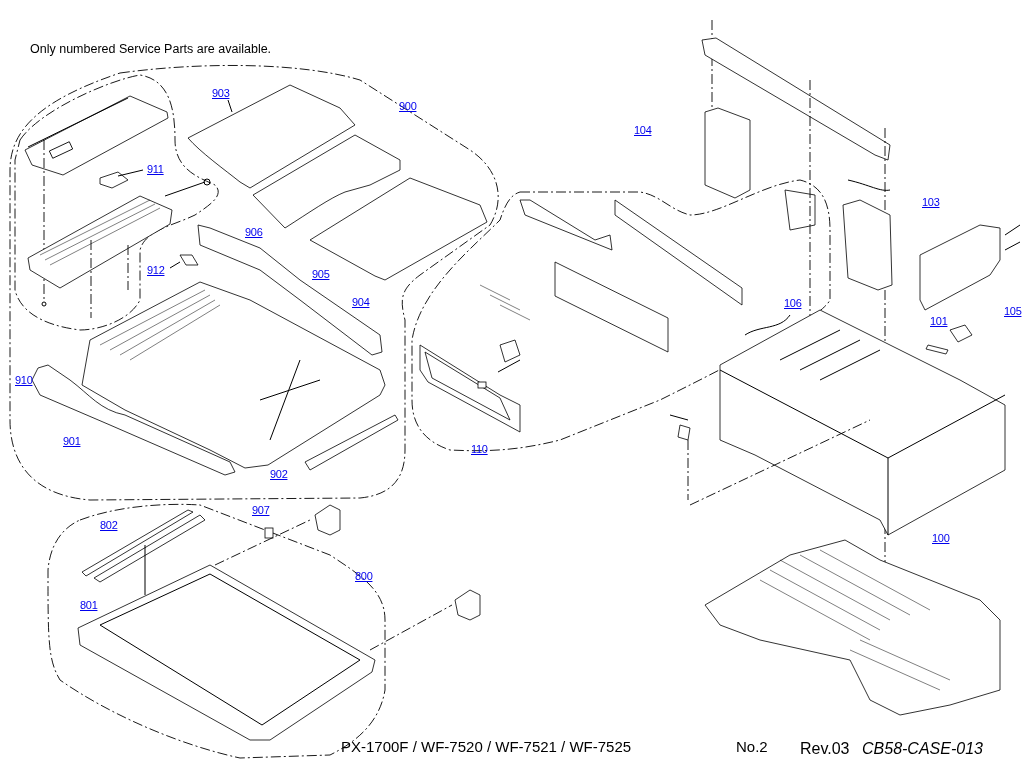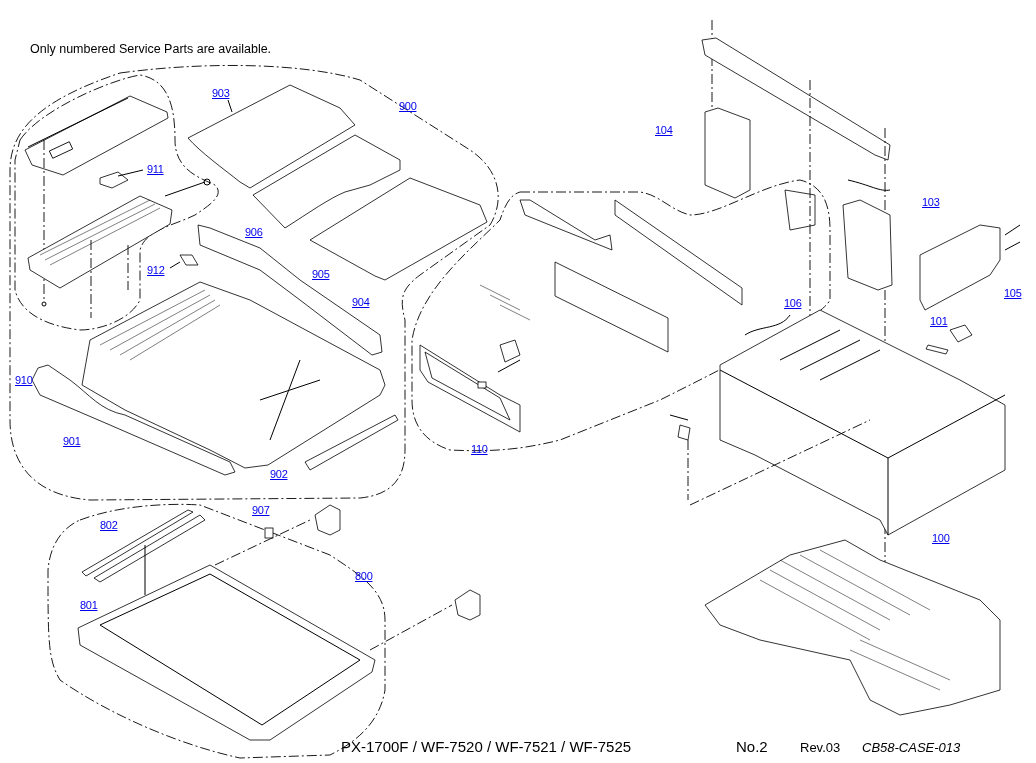--- a/index.html
+++ b/index.html
@@ -1,21 +1,21 @@
 <!DOCTYPE html>
 <html><head>
 <meta charset="utf-8">
 <style>
   html, body { margin:0; padding:0; background:#ffffff; }
   body { width:1036px; height:763px; position:relative; overflow:hidden;
          font-family:"Liberation Sans", sans-serif; color:#000; }
   #diagram { position:absolute; left:0; top:0; width:1036px; height:763px; }
   .note { position:absolute; left:10px; top:42px; font-size:12.5px;margin-left:20px; }
   .footer { position:absolute; top:738px; font-size:15px; white-space:nowrap; }
-  .footer.small { font-size:13px; top:740px; }
+  .footer.small { font-size:16px; top:740px; }
   .part-label { position:absolute; font-size:11px; color:#0000ee; text-decoration:underline;
                 cursor:pointer; letter-spacing:-0.3px; }
   svg .line { stroke:#000; fill:none; stroke-width:1; }
   svg .dash { stroke:#000; fill:none; stroke-width:0.9; stroke-dasharray:10 3 2 3; }
   svg .thin { stroke:#000; fill:#fff; stroke-width:0.8; }
   svg .hatch { stroke:#000; fill:none; stroke-width:0.5; }
 </style>
 </head>
 <body>
 
@@ -178,23 +178,23 @@
 <a class="part-label" style="left:212px;top:87px;">903</a>
 <a class="part-label" style="left:399px;top:100px;">900</a>
 <a class="part-label" style="left:147px;top:163px;">911</a>
 <a class="part-label" style="left:245px;top:226px;">906</a>
 <a class="part-label" style="left:147px;top:264px;">912</a>
 <a class="part-label" style="left:312px;top:268px;">905</a>
 <a class="part-label" style="left:352px;top:296px;text-align:right;">904</a>
 <a class="part-label" style="left:15px;top:334px;margin-top:40px;">910</a>
 <a class="part-label" style="left:63px;top:435px;">901</a>
 <a class="part-label" style="left:270px;top:468px;">902</a>
-<a class="part-label" style="left:655px;top:124px;">104</a>
+<a class="part-label" style="left:634px;top:124px;">104</a>
 <a class="part-label" style="left:922px;top:196px;">103</a>
-<a class="part-label" style="left:1004px;top:287px;">105</a>
+<a class="part-label" style="left:1004px;top:305px;">105</a>
 <a class="part-label" style="left:784px;top:297px;">106</a>
 <a class="part-label" style="left:930px;top:315px;">101</a>
 <a class="part-label" style="left:471px;top:443px;">110</a>
 <a class="part-label" style="left:932px;top:532px;">100</a>
 <a class="part-label" style="left:252px;top:504px;">907</a>
 <a class="part-label" style="left:100px;top:519px;">802</a>
 <a class="part-label" style="left:80px;top:599px;">801</a>
 <a class="part-label" style="left:355px;top:570px;">800</a>
 
 <div class="footer" style="left:341px;">PX-1700F / WF-7520 / WF-7521 / WF-7525</div>

